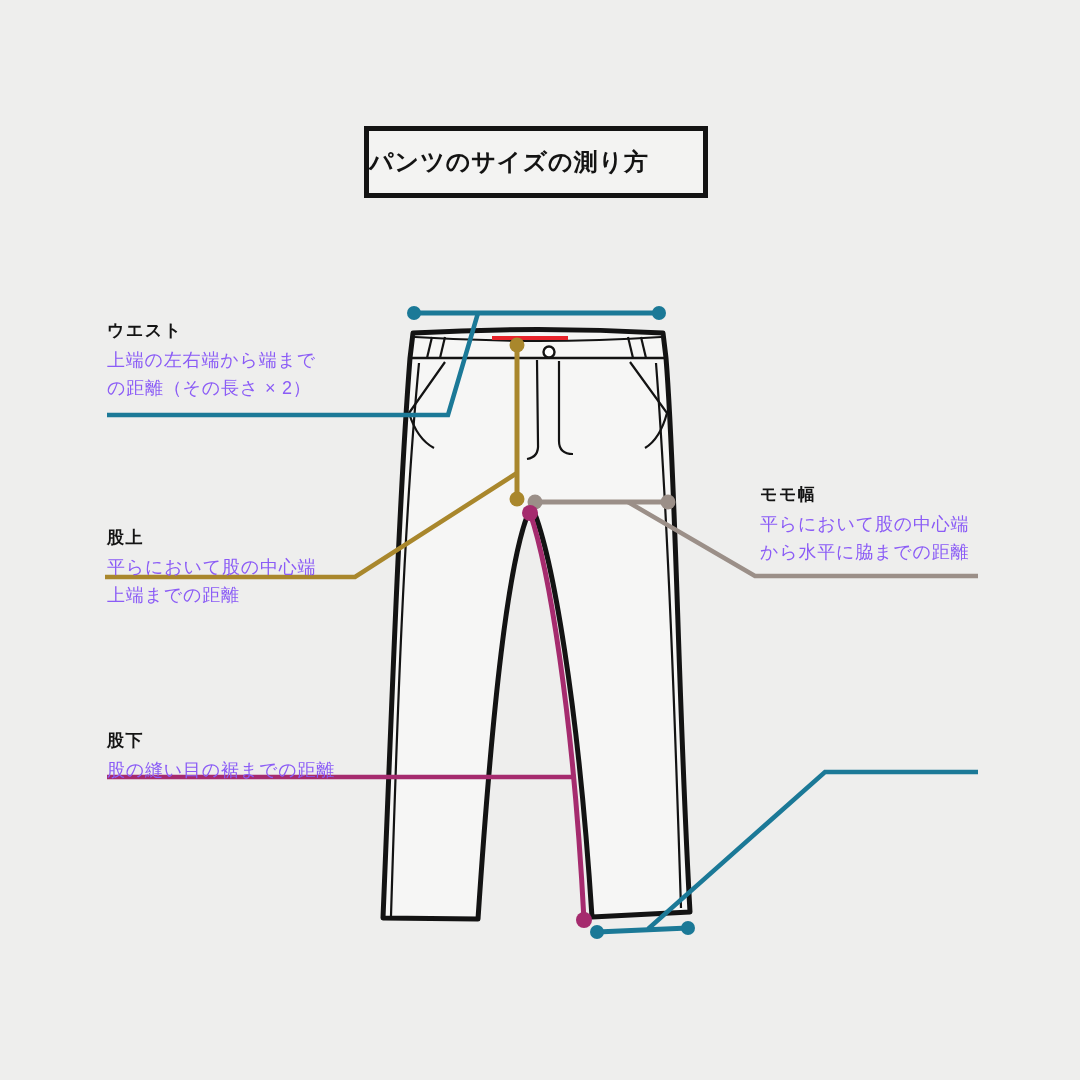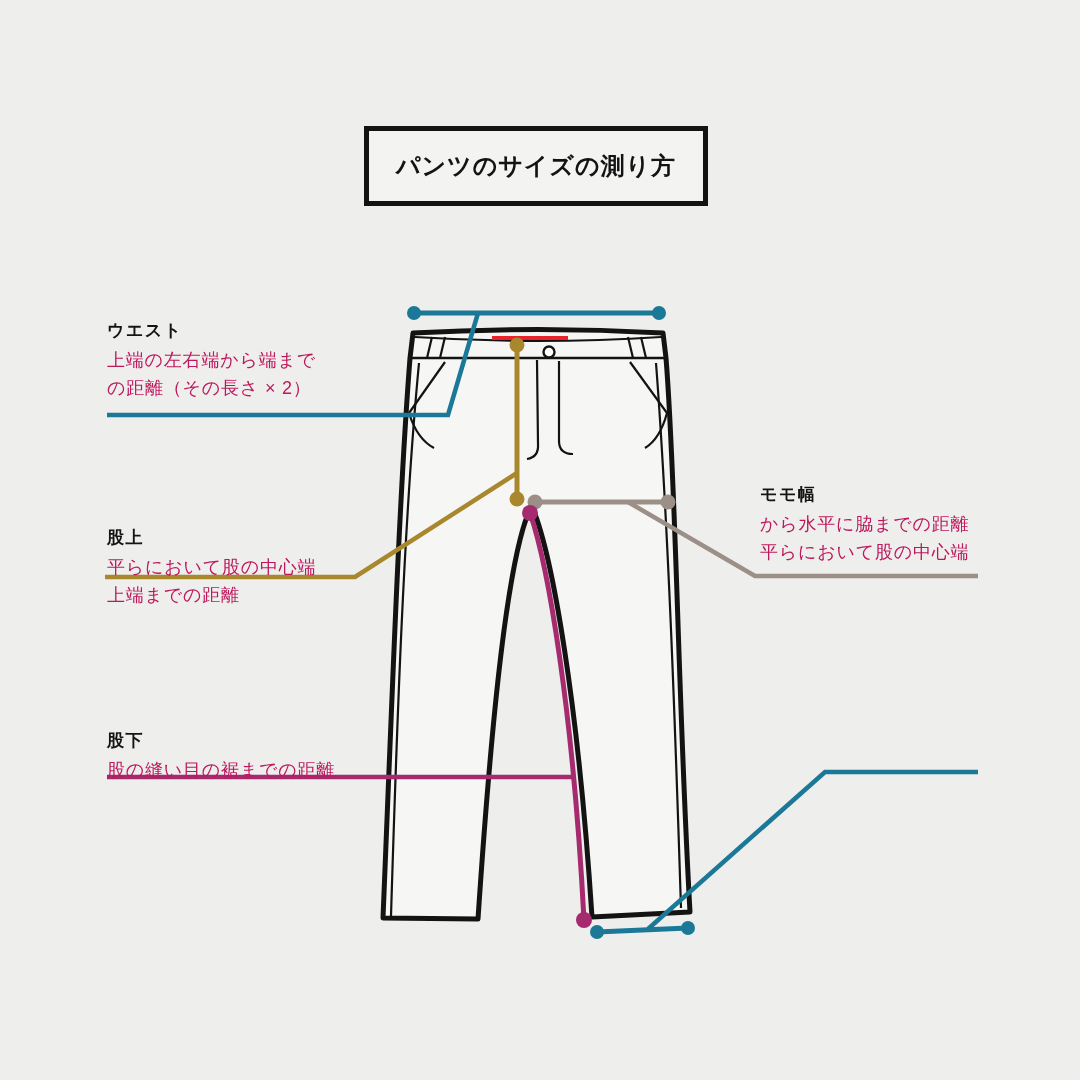--- a/index.html
+++ b/index.html
@@ -6,34 +6,34 @@
   .canvas{
     position:relative;
     width:1080px;height:1080px;
     background:#eeeeed;
     overflow:hidden;
     font-family:"Liberation Sans", sans-serif;
     color:#1d1d1d;
   }
   .diagram-svg{position:absolute;left:0;top:0;width:1080px;height:1080px;}
   .title-box{
-    position:absolute;left:364px;top:126px;width:344px;height:80px;
+    position:absolute;left:364px;top:126px;width:344px;height:72px;
     box-sizing:border-box;border:5px solid #131313;background:#f3f3f2;
-    display:flex;align-items:center;justify-content:center;
+    display:flex;align-items:center;
   }
   .title-text{
     font-size:24px;font-weight:800;letter-spacing:1px;color:#131313;
     white-space:nowrap;
   }
   .label{position:absolute;white-space:nowrap;}
   .label-heading{
     font-size:17px;font-weight:800;line-height:33px;letter-spacing:1.5px;color:#141414;
   }
   .label-line{
-    font-size:18px;font-weight:400;line-height:27.5px;letter-spacing:0.8px;color:#be185d;
+    font-size:18px;font-weight:400;line-height:27.5px;letter-spacing:0.8px;color:#8b5cf6;
   }
 </style>
 </head>
 <body>
 
 <div class="canvas">
 
   <svg class="diagram-svg" viewBox="0 0 1080 1080">
 
     <g>
@@ -109,22 +109,22 @@
   </div>
 
   <div class="label" style="left:107px;top:474px;margin-top:47px;">
     <div class="label-heading">股上</div>
     <div class="label-line">平らにおいて股の中心端</div>
     <div class="label-line">上端までの距離</div>
   </div>
 
   <div class="label" style="left:760px;top:478px;font-family:Liberation Serif, serif;">
     <div class="label-heading">モモ幅</div>
+    <div class="label-line">平らにおいて股の中心端</div>
     <div class="label-line">から水平に脇までの距離</div>
-    <div class="label-line">平らにおいて股の中心端</div>
   </div>
 
   <div class="label" style="left:107px;top:724px;">
     <div class="label-heading">股下</div>
     <div class="label-line">股の縫い目の裾までの距離</div>
   </div>
 
 
 </div>
 

